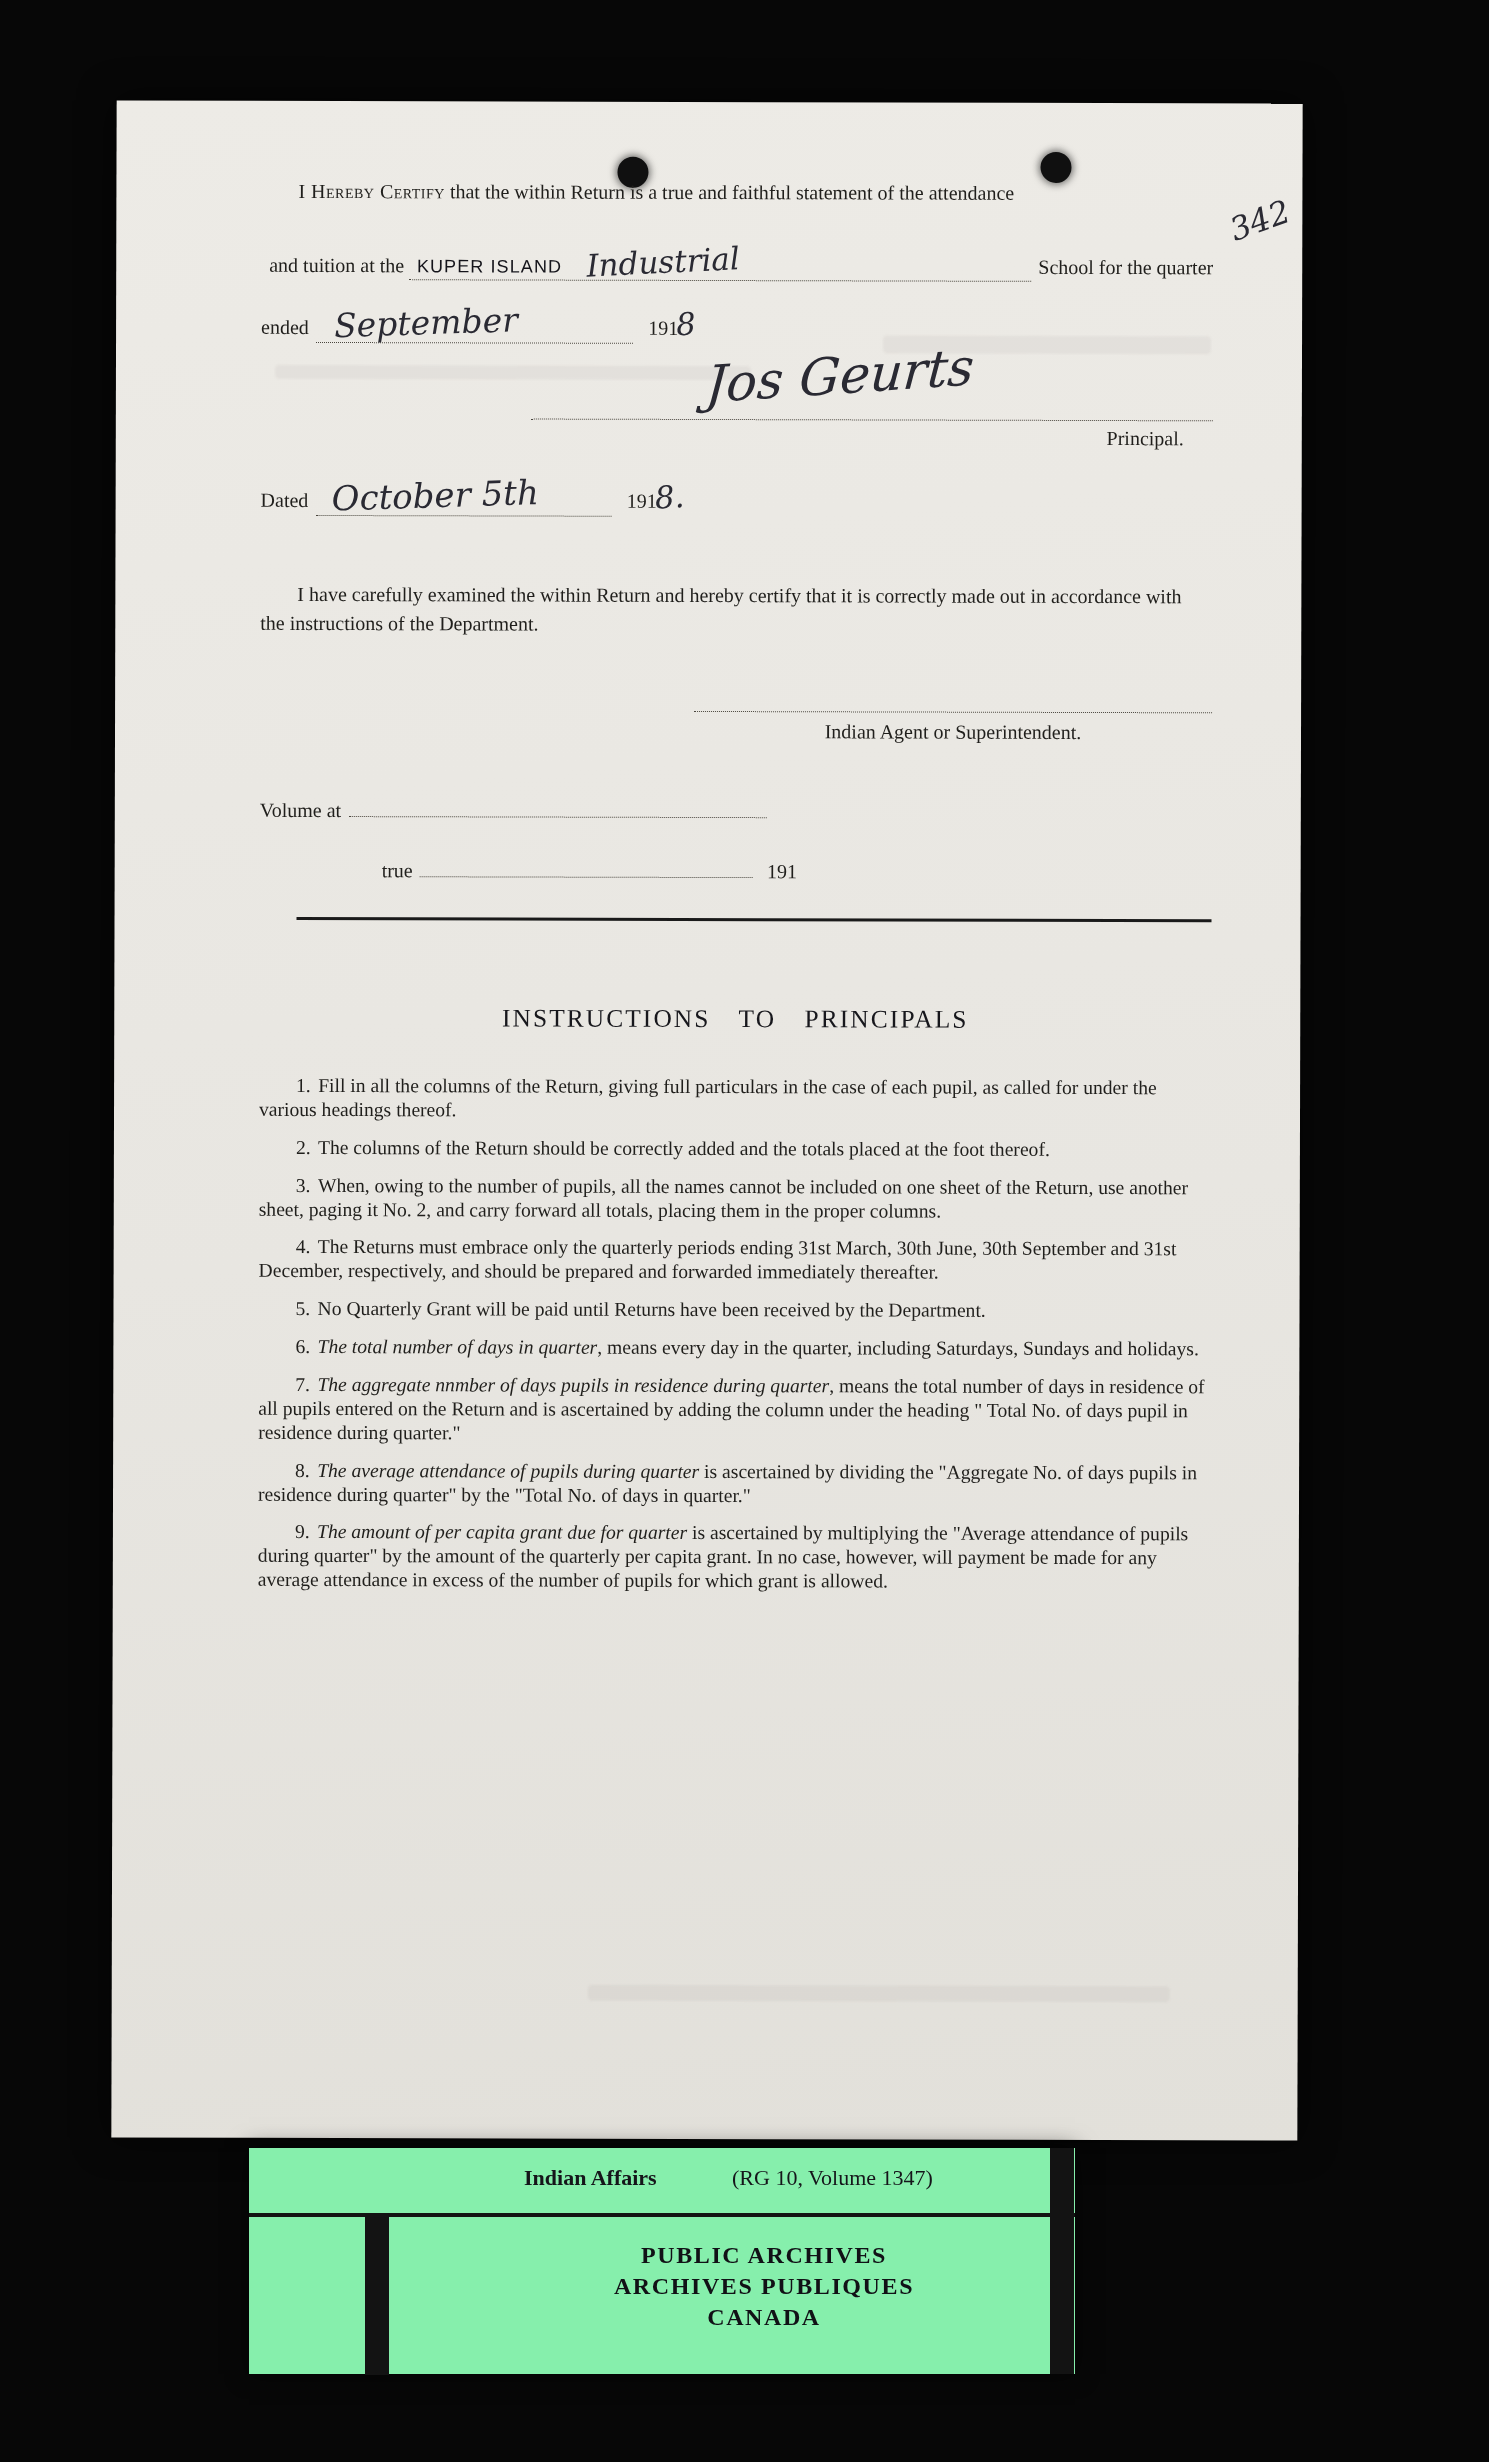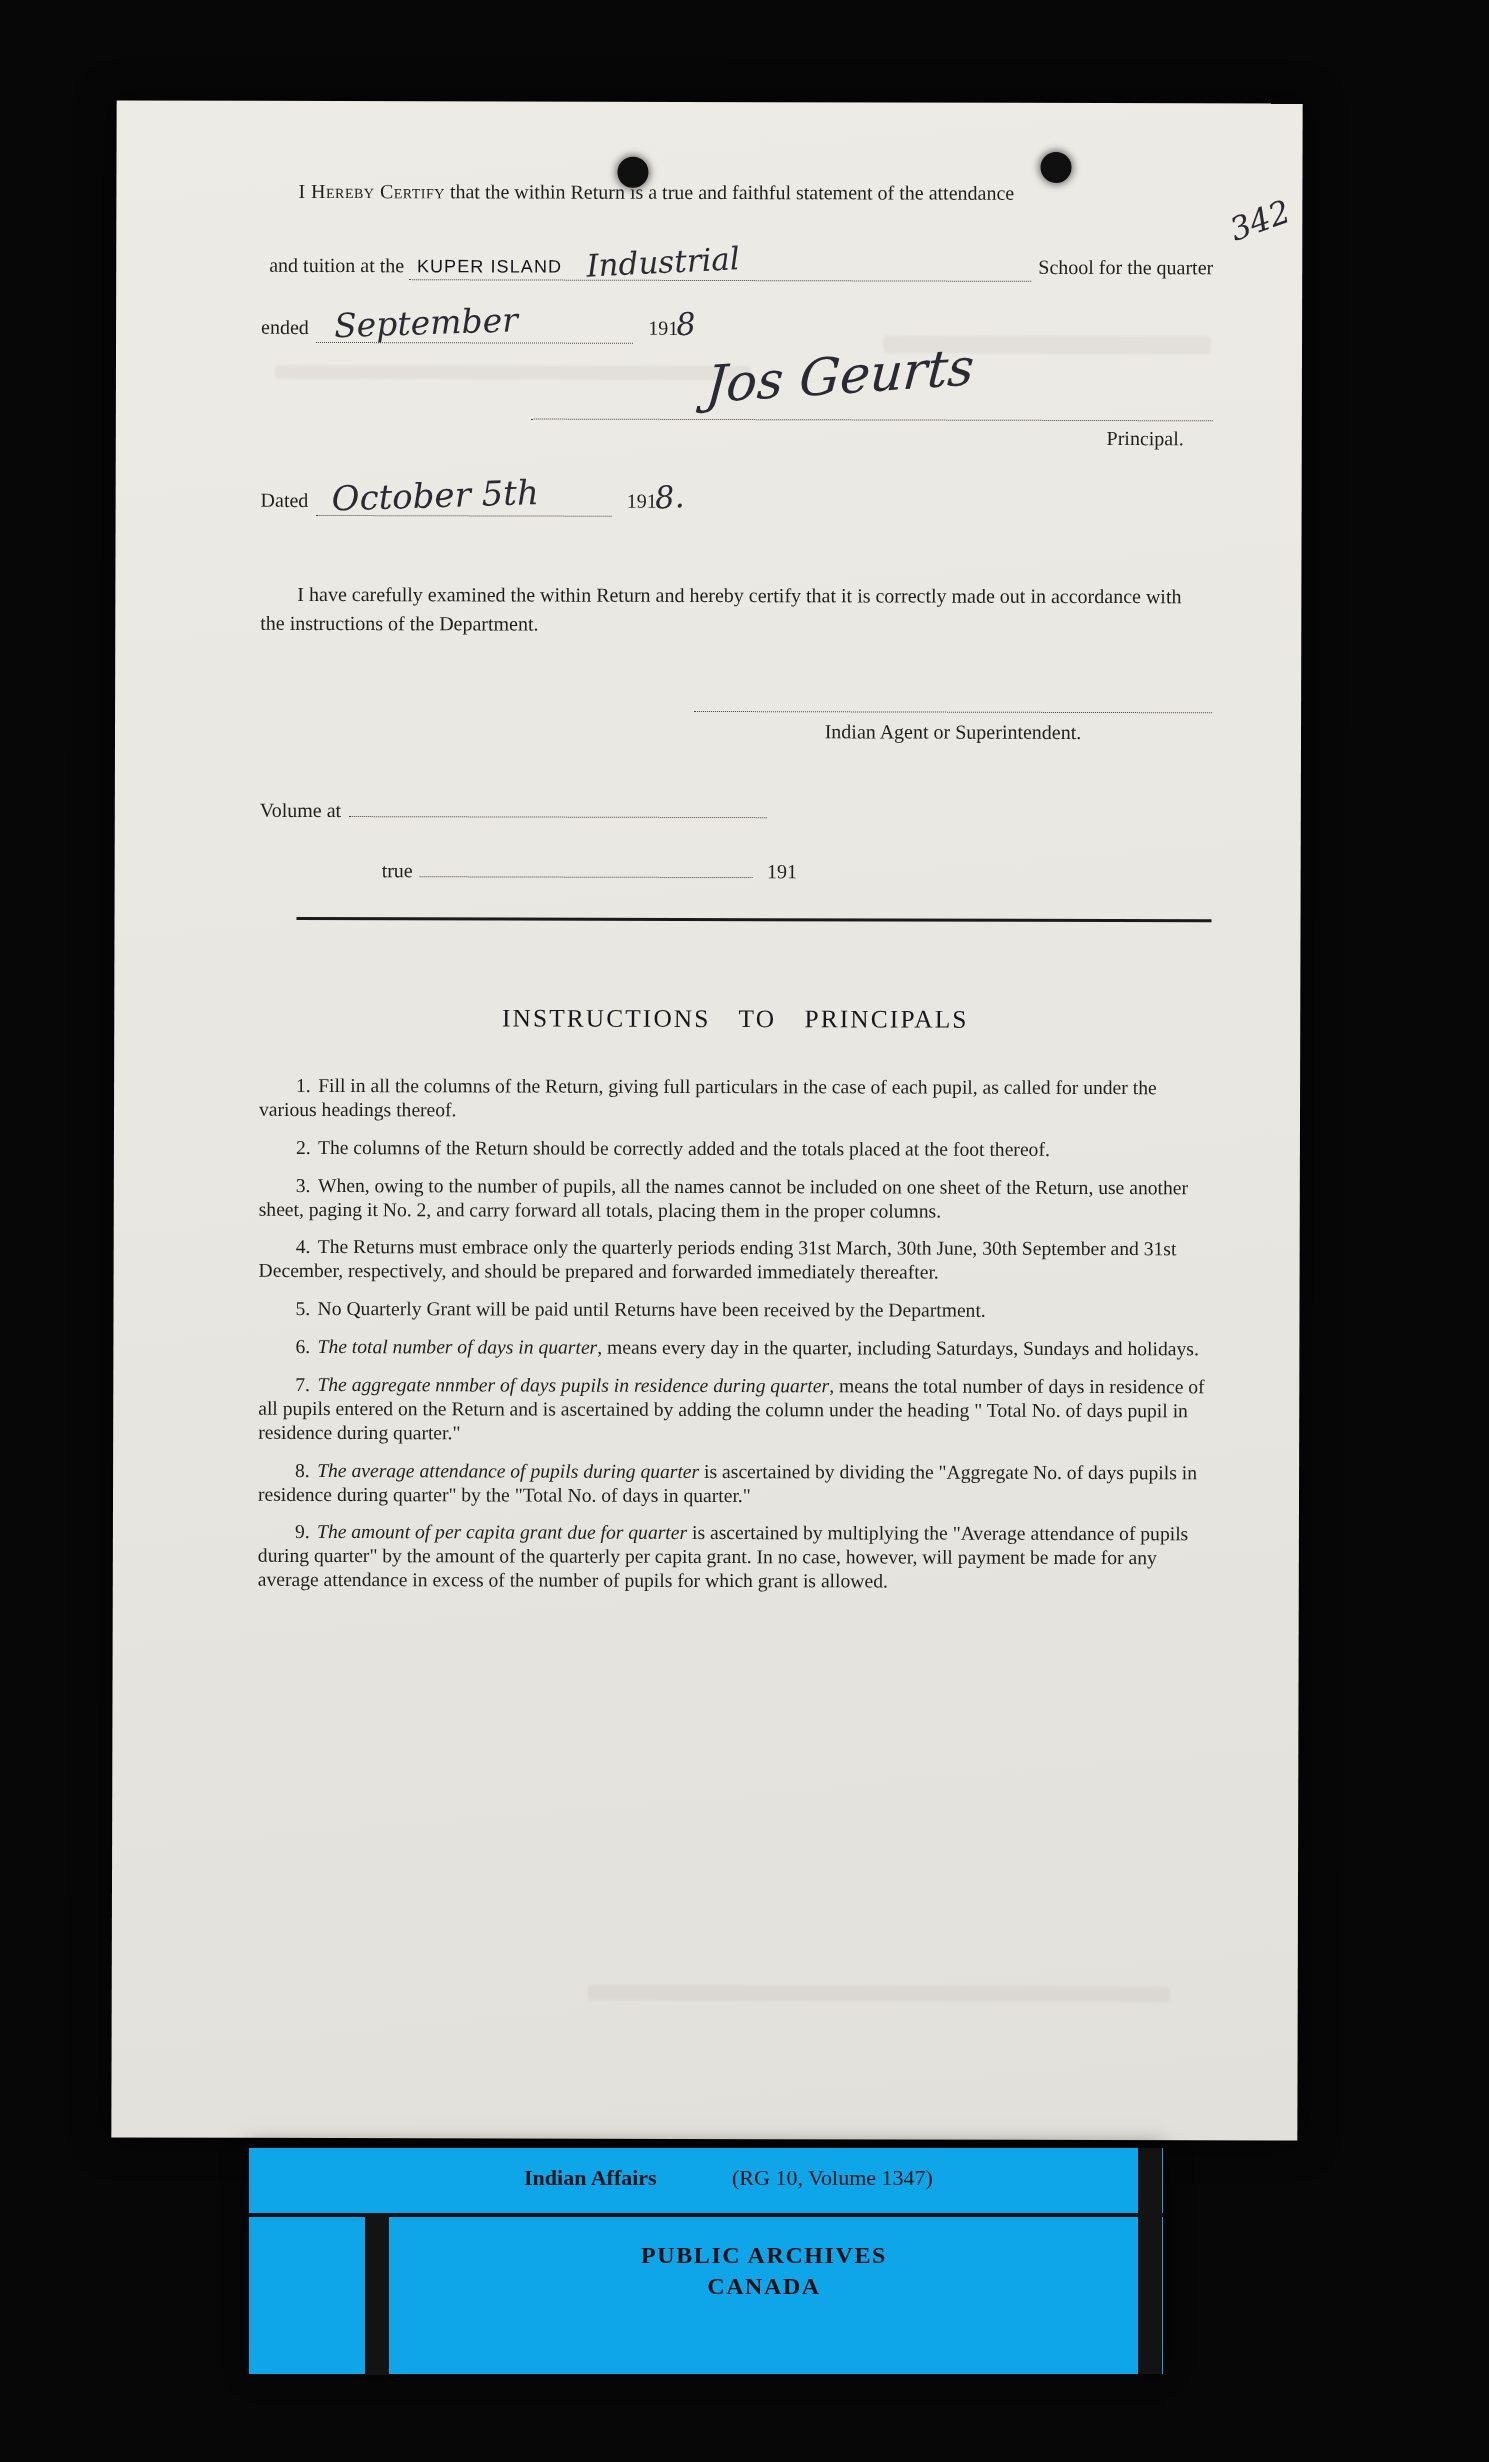--- a/index.html
+++ b/index.html
@@ -53,21 +53,21 @@
   .f-this{width:333px;margin-left:7.4px;margin-right:13.8px;}
   .rule{position:absolute;left:182px;top:816px;width:915px;height:3.2px;background:#1a1a1a;}
   .ins-title{position:absolute;left:145px;top:902px;width:952px;text-align:center;
              font-size:25.4px;letter-spacing:2.1px;word-spacing:20px;color:#17171c;}
   .ins-list{position:absolute;left:145px;top:973px;width:952px;font-size:19.6px;line-height:24px;}
   .instr{text-indent:37px;margin:0;}
   .instr + .instr{margin-top:13.8px;}
   .num{margin-right:7.4px;}
   .ital{font-style:italic;}
   
-  .strip{position:absolute;left:249px;top:2148px;width:914px;height:226px;background:#0ea5e9;
+  .strip{position:absolute;left:249px;top:2148px;width:826px;height:226px;background:#86efac;
          box-shadow:0 0 21px rgba(0,0,0,.6);}
   .strip-title{position:absolute;left:275px;top:17px;font-size:22px;font-weight:700;color:#15151a;}
   .strip-ref{position:absolute;left:483px;top:17px;font-size:22px;color:#15151a;}
   .strip-rule{position:absolute;left:0;top:65px;width:100%;height:4.2px;background:#131313;}
   .bar-left{position:absolute;left:116px;top:65px;width:24px;height:162px;background:#131313;}
   .bar-right{position:absolute;right:1.1px;top:0;width:24px;height:226px;background:#131313;}
   .stamp-box{position:absolute;left:141px;top:92px;width:748px;text-align:center;
              font-weight:700;font-size:24px;line-height:31px;letter-spacing:1.6px;color:#111116;}
 </style>
 </head>
@@ -151,18 +151,19 @@
   </div>
 
   <div class="strip">
     <div class="strip-title">Indian Affairs</div>
     <div class="strip-ref">(RG 10, Volume 1347)</div>
     <div class="strip-rule"></div>
     <div class="bar-left"></div>
     <div class="bar-right"></div>
     <div class="stamp-box">
       <div>PUBLIC ARCHIVES</div>
+      <div>ARCHIVES PUBLIQUES</div>
       <div>CANADA</div>
     </div>
   </div>
 
 </div>
 
 
 </body></html>

